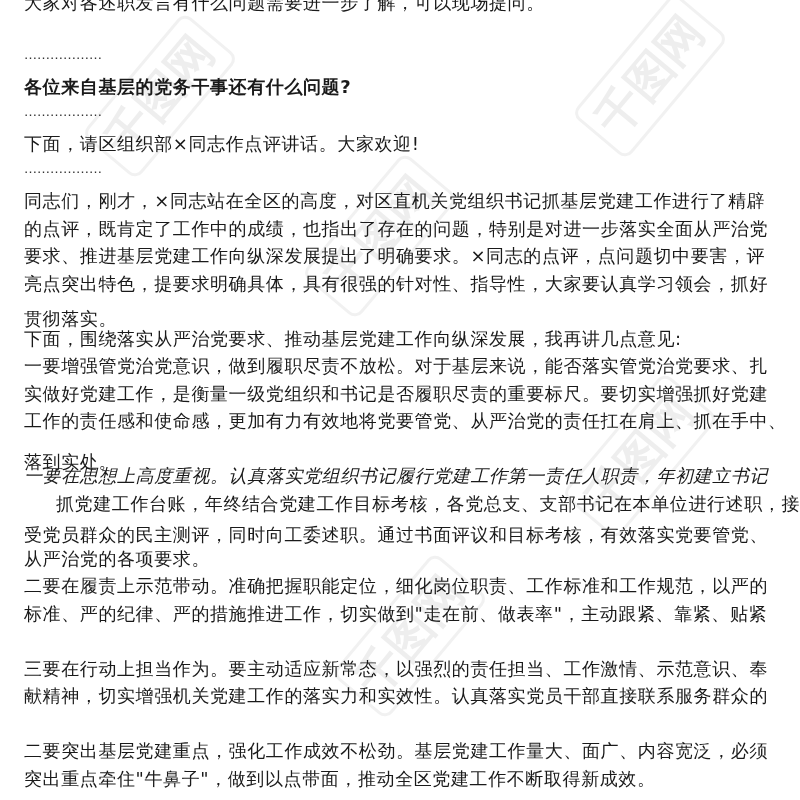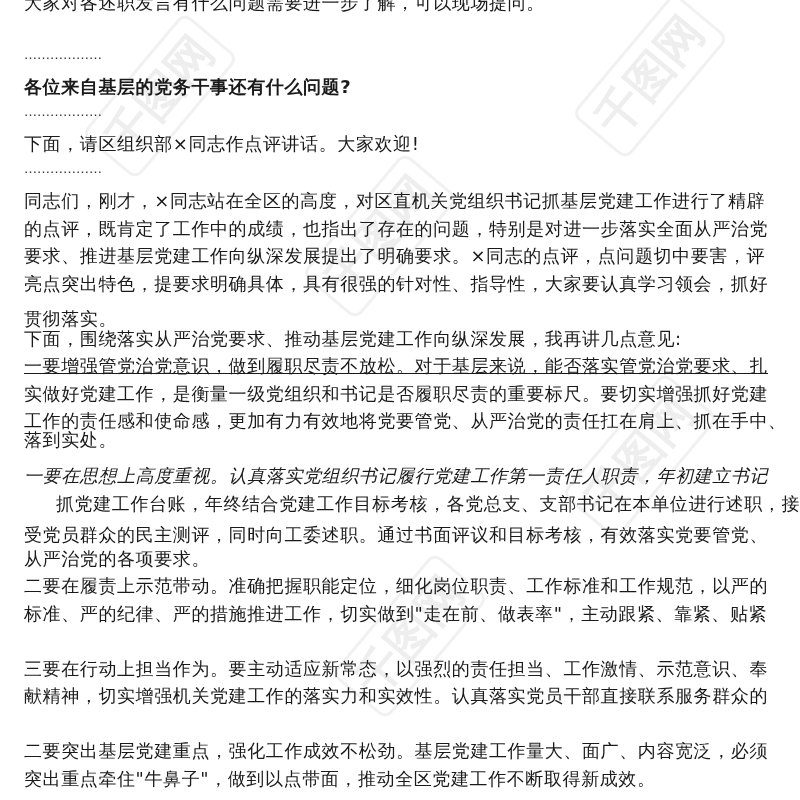--- a/index.html
+++ b/index.html
@@ -41,24 +41,24 @@
   <div class="dots" style="top:105px;">………………</div>
   <div class="line" style="top:133px;">下面，请区组织部×同志作点评讲话。大家欢迎!</div>
   <div class="dots" style="top:162px;">………………</div>
 
   <div class="line" style="top:190px;">同志们，刚才，×同志站在全区的高度，对区直机关党组织书记抓基层党建工作进行了精辟</div>
   <div class="line" style="top:217.5px;">的点评，既肯定了工作中的成绩，也指出了存在的问题，特别是对进一步落实全面从严治党</div>
   <div class="line" style="top:245px;">要求、推进基层党建工作向纵深发展提出了明确要求。×同志的点评，点问题切中要害，评</div>
   <div class="line" style="top:272.5px;">亮点突出特色，提要求明确具体，具有很强的针对性、指导性，大家要认真学习领会，抓好</div>
   <div class="line" style="top:308px;">贯彻落实。</div>
   <div class="line" style="top:327.5px;">下面，围绕落实从严治党要求、推动基层党建工作向纵深发展，我再讲几点意见:</div>
-  <div class="line" style="top:355px;text-decoration:underline;">一要增强管党治党意识，做到履职尽责不放松。对于基层来说，能否落实管党治党要求、扎</div>
+  <div class="line" style="top:355px;">一要增强管党治党意识，做到履职尽责不放松。对于基层来说，能否落实管党治党要求、扎</div>
   <div class="line" style="top:382.5px;">实做好党建工作，是衡量一级党组织和书记是否履职尽责的重要标尺。要切实增强抓好党建</div>
   <div class="line" style="top:410px;">工作的责任感和使命感，更加有力有效地将党要管党、从严治党的责任扛在肩上、抓在手中、</div>
-  <div class="line" style="top:429px;font-family:Liberation Serif, serif;">落到实处。</div>
+  <div class="line" style="top:451px;font-family:Liberation Serif, serif;">落到实处。</div>
   <div class="line" style="top:465px;font-style:italic;">一要在思想上高度重视。认真落实党组织书记履行党建工作第一责任人职责，年初建立书记</div>
   <div class="line" style="top:492.5px;margin-left:32px;">抓党建工作台账，年终结合党建工作目标考核，各党总支、支部书记在本单位进行述职，接</div>
   <div class="line" style="top:524px;">受党员群众的民主测评，同时向工委述职。通过书面评议和目标考核，有效落实党要管党、</div>
   <div class="line" style="top:547.5px;">从严治党的各项要求。</div>
   <div class="line" style="top:575px;">二要在履责上示范带动。准确把握职能定位，细化岗位职责、工作标准和工作规范，以严的</div>
   <div class="line" style="top:602.5px;">标准、严的纪律、严的措施推进工作，切实做到"走在前、做表率"，主动跟紧、靠紧、贴紧</div>
   <div class="line" style="top:657.5px;">三要在行动上担当作为。要主动适应新常态，以强烈的责任担当、工作激情、示范意识、奉</div>
   <div class="line" style="top:685px;">献精神，切实增强机关党建工作的落实力和实效性。认真落实党员干部直接联系服务群众的</div>
   <div class="line" style="top:740px;">二要突出基层党建重点，强化工作成效不松劲。基层党建工作量大、面广、内容宽泛，必须</div>
   <div class="line" style="top:767.5px;">突出重点牵住"牛鼻子"，做到以点带面，推动全区党建工作不断取得新成效。</div>

